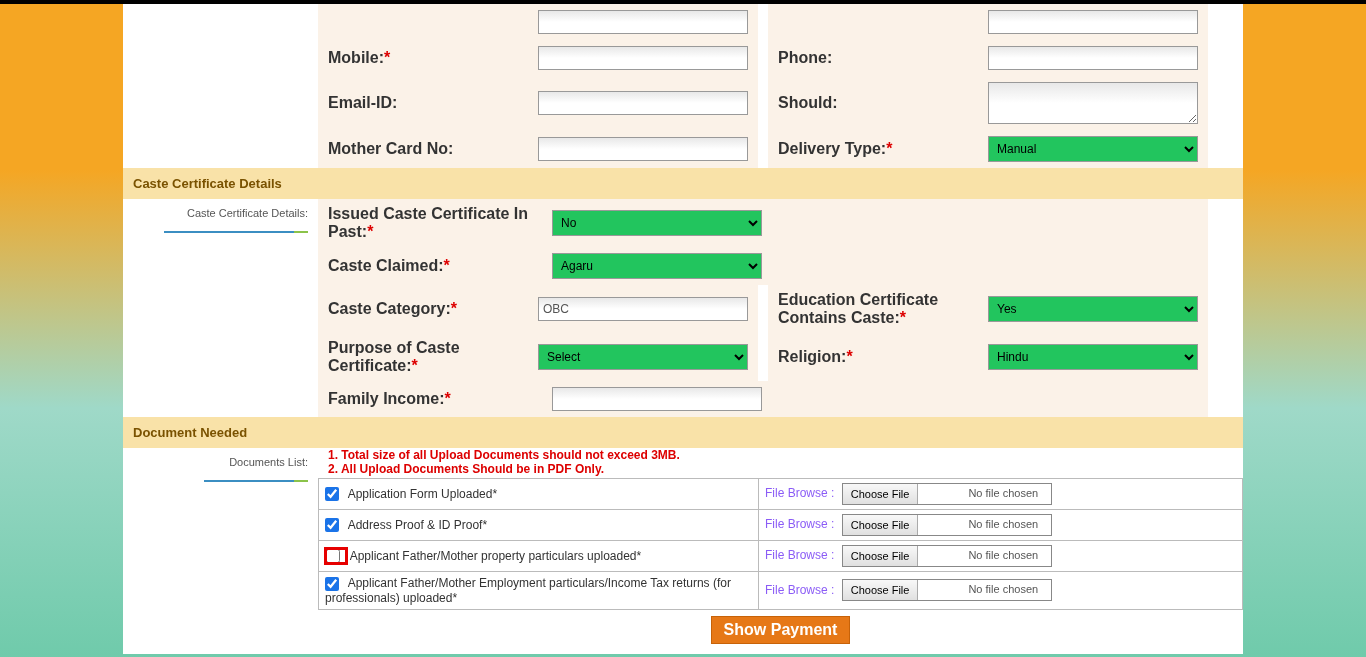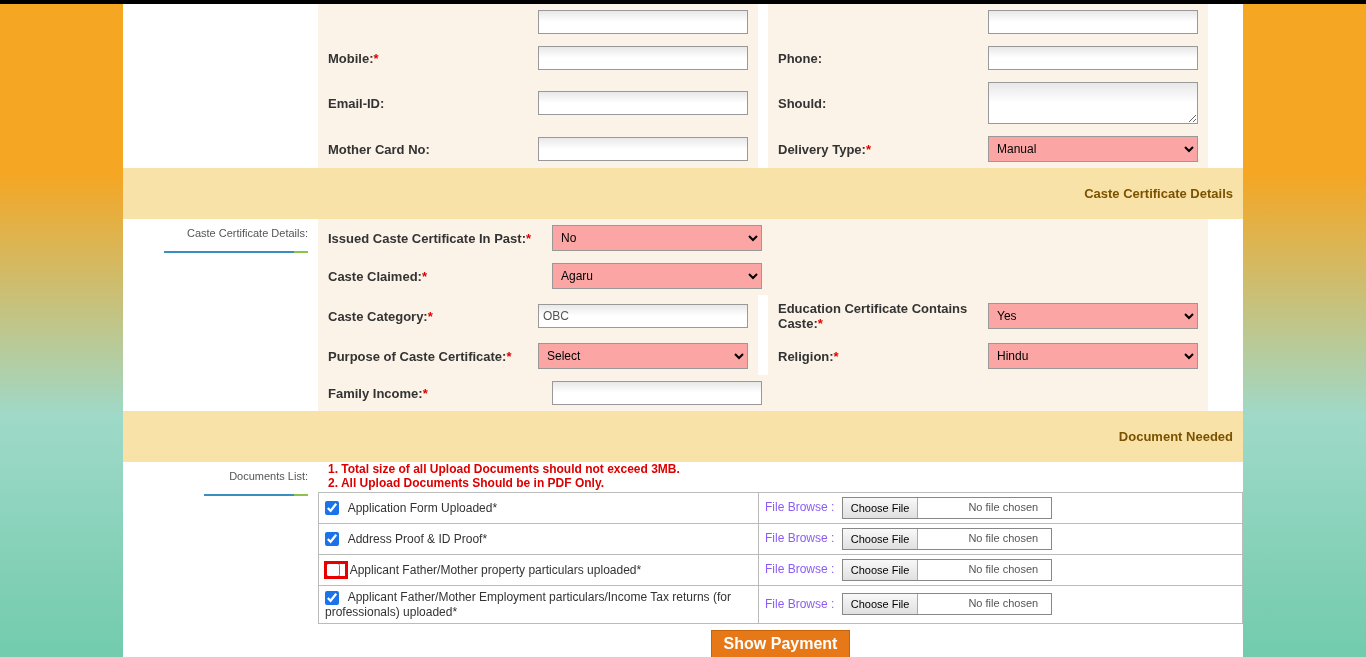--- a/index.html
+++ b/index.html
@@ -10,31 +10,31 @@
 .form-section { display: flex; }
 .left-col { width: 195px; padding: 8px 10px; text-align: right; font-size: 11px; color: #666; }
 .left-label { font-size: 11px; color: #555; display: block; margin-bottom: 4px; }
 .underline-wrap { display: inline-block; }
 .underline-blue { height: 2px; background: #3b8ec2; width: 130px; float: left; }
 .underline-green { height: 2px; background: #8bc34a; width: 14px; float: left; }
 .right-col { flex: 1; }
 .form-row { display: flex; border-bottom: none; }
 .form-cell { width: 440px; background: #fbf2e8; display: flex; align-items: center; padding: 6px 10px; }
 .form-cell.gap { background: #fff; width: 10px; padding: 0; }
-.form-label { width: 224px; font-size: 13px; font-weight: bold; color: #333; }
+.form-label { width: 224px; font-size: 16px; font-weight: bold; color: #333; }
 .form-label .req { color: #d00; }
 .form-input-wrap { flex: 1; }
 input[type="text"], select, textarea {
   width: 210px; height: 24px; border: 1px solid #999; font-size: 12px; padding: 2px 4px;
   background: linear-gradient(to bottom, #e8e8e8 0%, #fff 50%);
 }
-select { height: 26px; background: #fca5a5; }
+select { height: 26px; background: #22c55e; }
 textarea { height: 42px; resize: both; vertical-align: top; }
 .readonly { background: linear-gradient(to bottom, #ddd 0%, #f5f5f5 60%); color: #555; }
-.section-header { background: #f9e2a8; padding: 18px 10px; font-weight: bold; color: #7a5200; font-size: 13px; text-align: right; }
+.section-header { background: #f9e2a8; padding: 8px 10px; font-weight: bold; color: #7a5200; font-size: 13px; }
 .docs-notes { padding: 0 10px; color: #d00; font-weight: bold; font-size: 12px; }
 .docs-table { width: 100%; border-collapse: collapse; margin: 2px 0 0 0; }
 .docs-table td { border: 1px solid #bbb; padding: 4px 6px; font-size: 12px; vertical-align: middle; }
 .docs-table .doc-name { width: 440px; }
 .docs-table .file-cell { }
 .chk { width: 14px; height: 14px; vertical-align: middle; margin-right: 6px; accent-color: #1a73e8; }
 .highlight-red { outline: 3px solid #e60000; outline-offset: -2px; display: inline-block; padding: 1px; }
 .file-label { font-size: 12px; color: #8b5cf6; margin-right: 4px; }
 .file-btn-wrap { display: inline-flex; align-items: stretch; border: 1px solid #888; height: 22px; width: 210px; vertical-align: middle; gap: 44px; }
 .file-btn { background: linear-gradient(to bottom, #f8f8f8, #e0e0e0); border: none; border-right: 1px solid #aaa; font-size: 11px; padding: 0 8px; cursor: pointer; }

